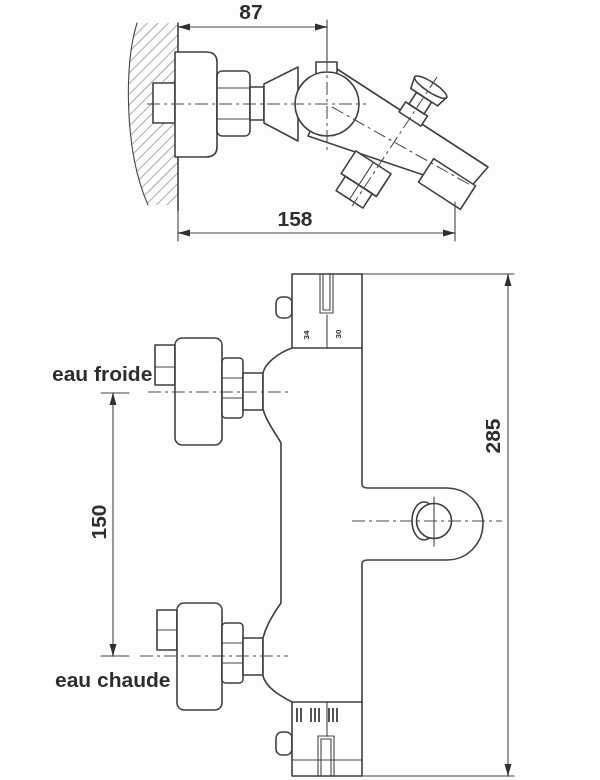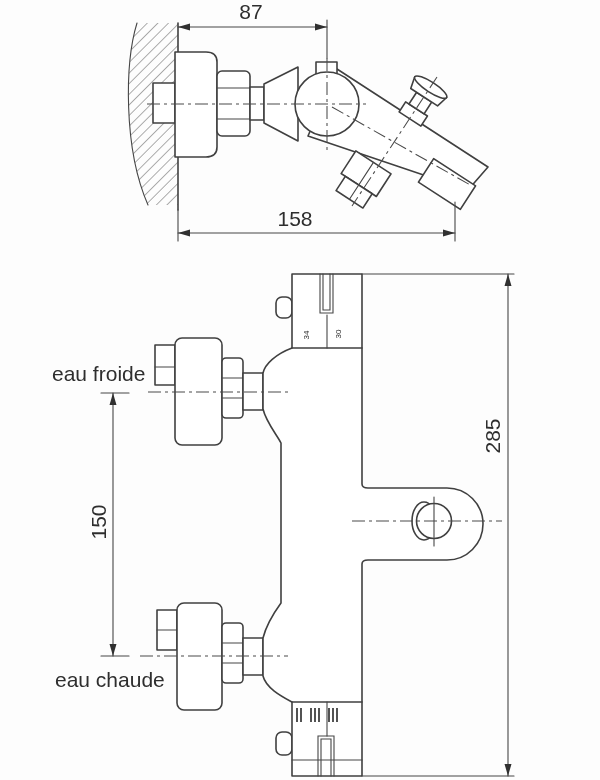--- a/index.html
+++ b/index.html
@@ -1,18 +1,18 @@
 <!DOCTYPE html>
 <html><head>
 <meta charset="utf-8">
 <style>
   html,body{margin:0;padding:0;background:#fdfdfd;}
   .canvas{
     position:relative;width:600px;height:780px;background:#fdfdfd;
-    font-family:"Liberation Sans", sans-serif;overflow:hidden;
+    font-family:"Liberation Sans", sans-serif;overflow:hidden;font-weight:bold;
   }
   svg{position:absolute;left:0;top:0;}
   .ln   {fill:none;stroke:#404040;stroke-width:1.6;stroke-linejoin:round;stroke-linecap:round;}
   .lnf  {fill:#ffffff;stroke:#404040;stroke-width:1.6;stroke-linejoin:round;}
   .thin {fill:none;stroke:#464646;stroke-width:1.1;stroke-linecap:round;}
   .cl   {fill:none;stroke:#4a4a4a;stroke-width:1.05;stroke-dasharray:13 4 3 4;}
   .arr  {fill:#303030;stroke:none;}
   .hatchline{stroke:#5a5a5a;stroke-width:1;}
   text{fill:#2e2e2e;}
   .dimtxt{font-size:21px;}

